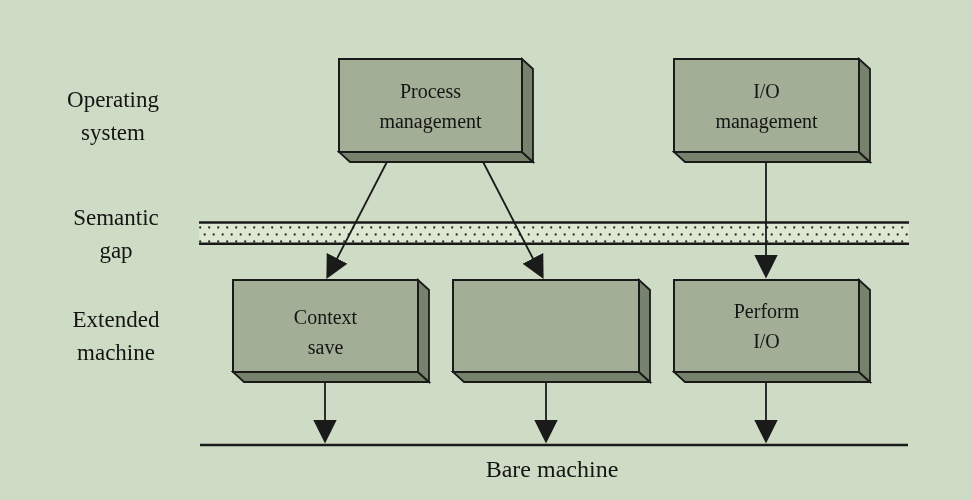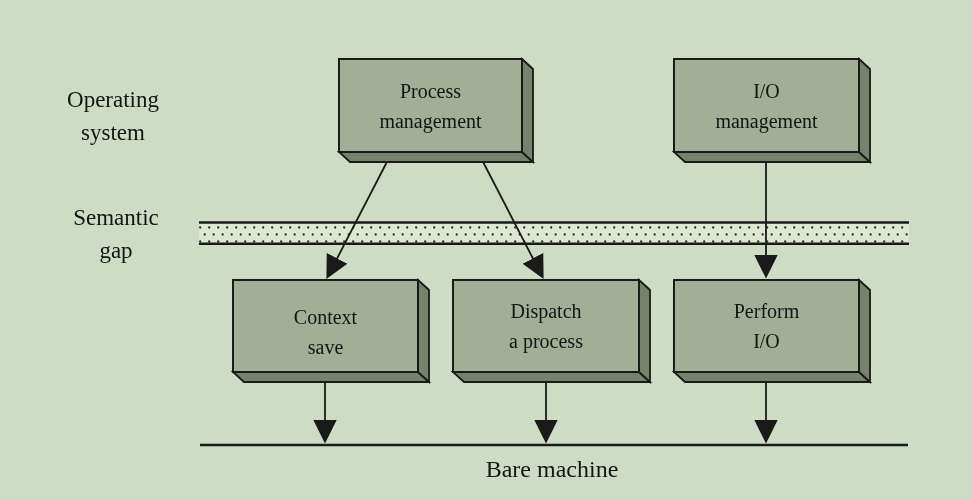--- a/index.html
+++ b/index.html
@@ -87,27 +87,27 @@
       <polygon class="side" points="674,372 859,372 870,382 685,382"></polygon>
       <polygon class="side" points="859,280 870,290 870,382 859,372"></polygon>
       <polygon class="face" points="674,280 859,280 859,372 674,372"></polygon>
     </g>
   </svg>
 
   <div class="lbl row-lbl" style="left:28px; top:83px;">Operating
 system</div>
   <div class="lbl row-lbl" style="left:31px; top:188px;margin-top:13px;">Semantic
 gap</div>
+  <div class="lbl row-lbl" style="left:31px; top:303px;">Extended
+machine</div>
 
   <div class="lbl box-lbl" style="left:339px; top:59px; width:183px; height:93px;">Process
 management</div>
   <div class="lbl box-lbl" style="left:674px; top:59px; width:185px; height:93px;">I/O
 management</div>
   <div class="lbl box-lbl" style="left:233px; top:280px; width:185px; height:104px;">Context
 save</div>
-  <div class="lbl box-lbl" style="left:453px; top:280px; width:186px; height:92px;">Dispatch
-a process</div>
   <div class="lbl box-lbl" style="left:674px; top:280px; width:185px; height:92px;border-radius:18px;">Perform
 I/O</div>
 
   <div class="lbl baseline-lbl" style="left:442px; top:455px;">Bare machine</div>
 
 </div>
 
 </body></html>

